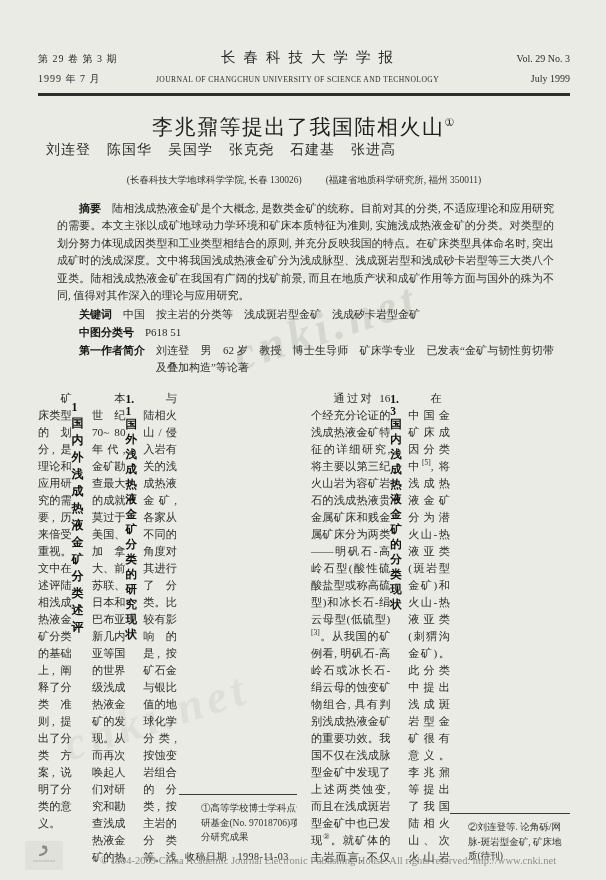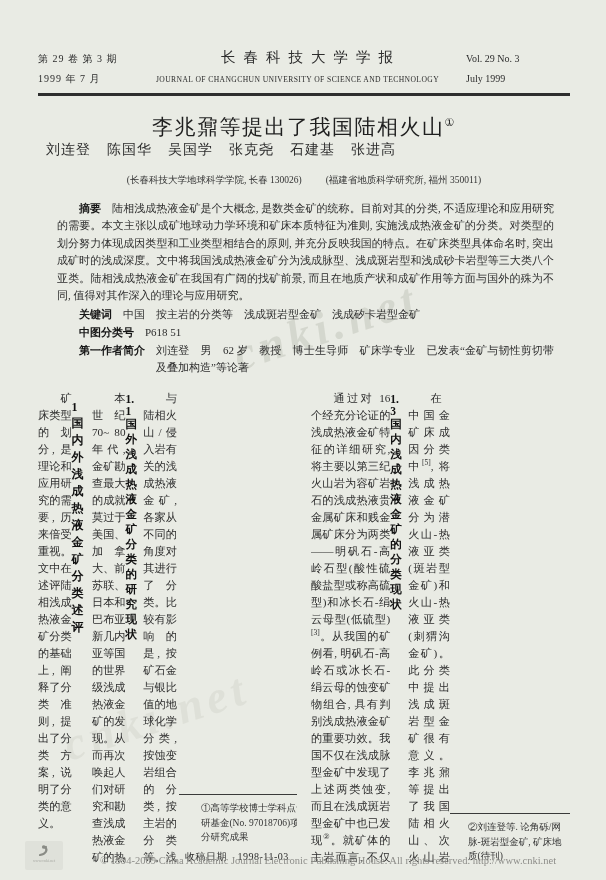--- a/index.html
+++ b/index.html
@@ -13,21 +13,21 @@
     color:rgba(165,170,155,0.30); letter-spacing:5px; pointer-events:none;
     transform:rotate(-18deg); font-family:"Liberation Serif",serif;
   }
   .wm1 { top:300px; left:230px; font-size:46px; }
   .wm2 { top:690px; left:60px; font-size:46px; color:rgba(165,170,155,0.16); }
   .content { position:absolute; left:38px; top:48px; width:532px; }
 
   
   .jheader { display:grid; grid-template-columns:118px 1fr 104px; row-gap:5px; align-items:baseline; }
   .h-cn-issue, .h-cn-date { font-size:10px; letter-spacing:1px; }
-  .h-en-vol, .h-en-date { font-size:10px; }
+  .h-en-vol, .h-en-date { font-size:10px; text-align:right; }
   .h-title-cn { text-align:center; font-size:14.5px; letter-spacing:8px; }
   .h-title-en { text-align:left; font-size:7.6px; letter-spacing:0.4px; white-space:nowrap; }
   .header-rule { height:2.6px; background:#2e2e2e; margin-top:7px; }
 
   
   .title { margin:17px 0 0; text-align:center; font-size:21px; font-weight:normal; letter-spacing:1.5px; color:#1f1f1f; }
   .title sup { font-size:11px; }
   .authors { text-align:left; font-size:14px; letter-spacing:1px; }
   .authors span { margin:0 8px; }
   .affils { margin-top:15px; text-align:center; font-size:9.5px; color:#333; }

